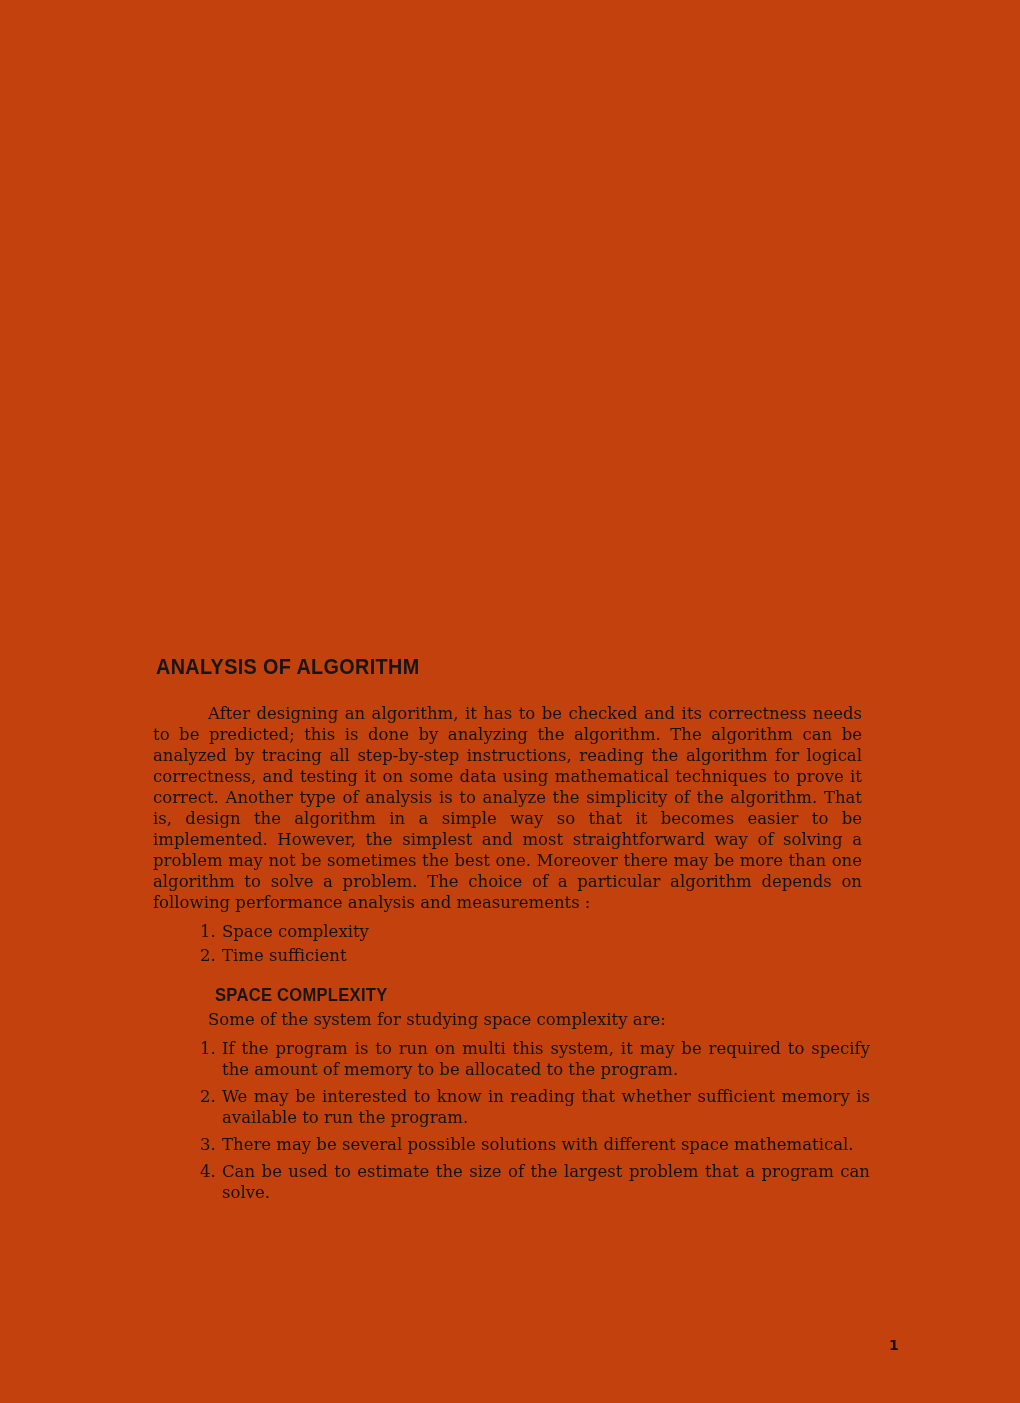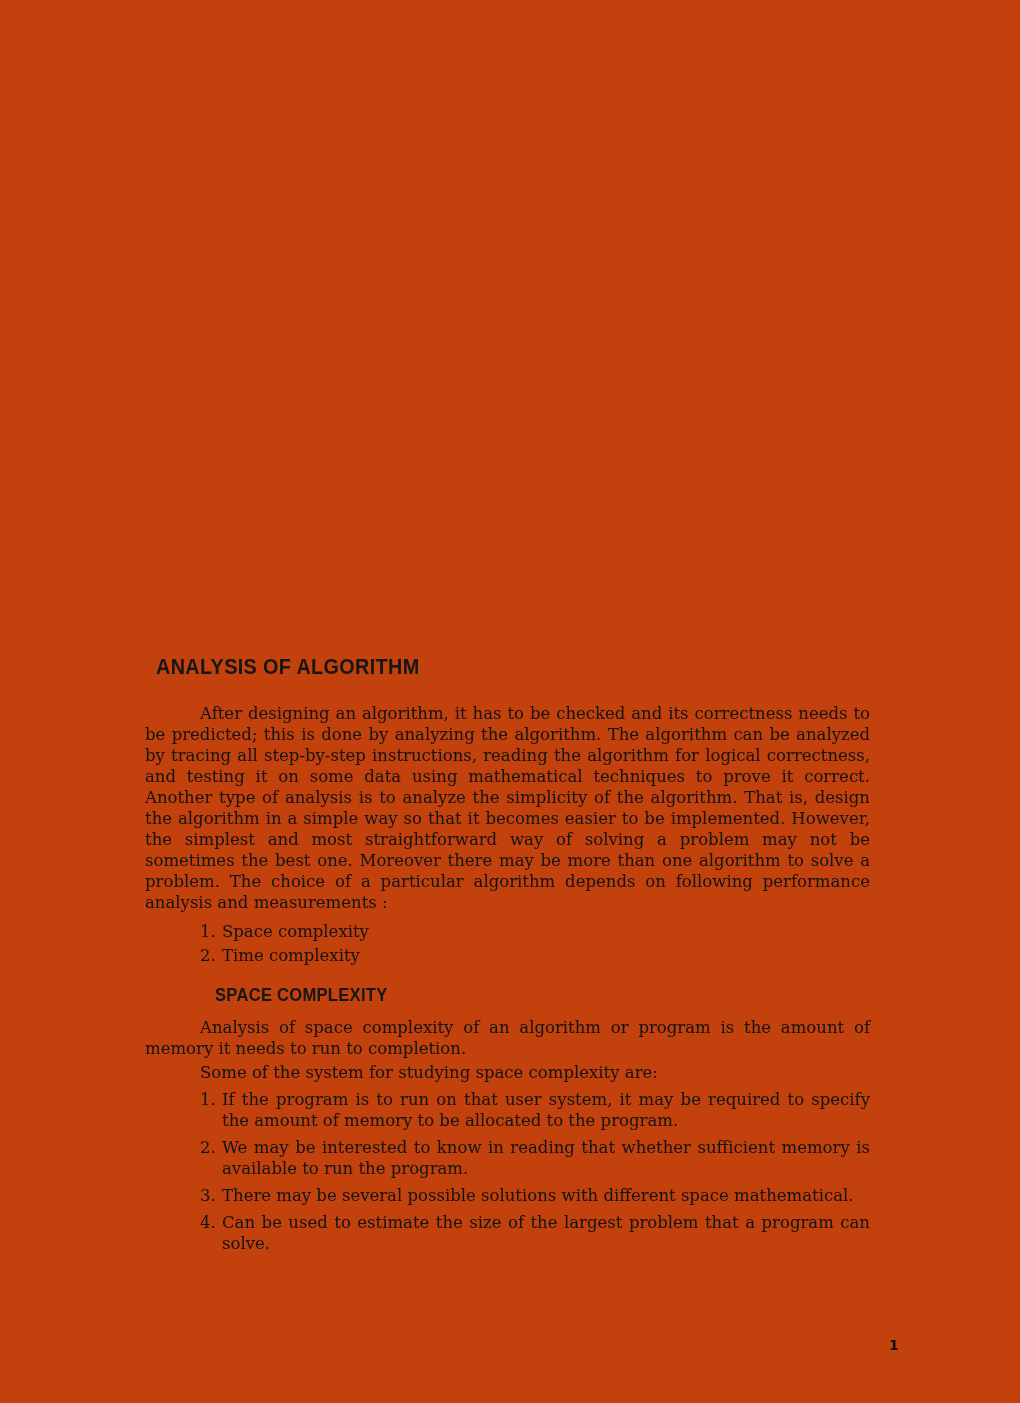--- a/index.html
+++ b/index.html
@@ -29,21 +29,21 @@
     font-weight: bold;
     font-size: 22px;
     line-height: 25px;
     letter-spacing: 0.4px;
     color: #161616;
     transform: scaleX(0.90);
     transform-origin: 0 50%;
     white-space: nowrap;
   }
   .para {
-    margin: 0;
+    margin: 8px;
     text-align: justify;
   }
   .para.indent { text-indent: 55px; }
   .intro-para { margin-top: 24px; }
   .plain-list {
     list-style: none;
     margin: 8px 0 0 55px;
     padding: 0;
   }
   .plain-list li {
@@ -100,34 +100,33 @@
 
     <p class="para indent intro-para">After designing an algorithm, it has to be checked and its correctness needs to be predicted; this is done by analyzing the algorithm. The algorithm can be analyzed by tracing all step-by-step instructions, reading the algorithm for logical correctness, and testing it on some data using mathematical techniques to prove it correct. Another type of analysis is to analyze the simplicity of the algorithm. That is, design the algorithm in a simple way so that it becomes easier to be implemented. However, the simplest and most straightforward way of solving a problem may not be sometimes the best one. Moreover there may be more than one algorithm to solve a problem. The choice of a particular algorithm depends on following performance analysis and measurements :</p>
 
     <ol class="plain-list">
       <li>
         <span class="num">1.</span>
         <span class="li-text">Space complexity</span>
       </li>
       <li>
         <span class="num">2.</span>
-        <span class="li-text">Time complexity</span>
+        <span class="li-text">Time sufficient</span>
       </li>
     </ol>
 
     <h2 class="sub-heading">SPACE COMPLEXITY</h2>
 
-    <p class="para indent sect-para1">Analysis of space complexity of an algorithm or program is the amount of memory it needs to run to completion.</p>
 
     <p class="para indent sect-para2">Some of the system for studying space complexity are:</p>
 
     <ol class="reasons-list">
       <li>
         <span class="num">1.</span>
-        <span class="li-text">If the program is to run on that user system, it may be required to specify the amount of memory to be allocated to the program.</span>
+        <span class="li-text">If the program is to run on multi this system, it may be required to specify the amount of memory to be allocated to the program.</span>
       </li>
       <li>
         <span class="num">2.</span>
         <span class="li-text">We may be interested to know in reading that whether sufficient memory is available to run the program.</span>
       </li>
       <li>
         <span class="num">3.</span>
         <span class="li-text">There may be several possible solutions with different space mathematical.</span>
       </li>
       <li>

